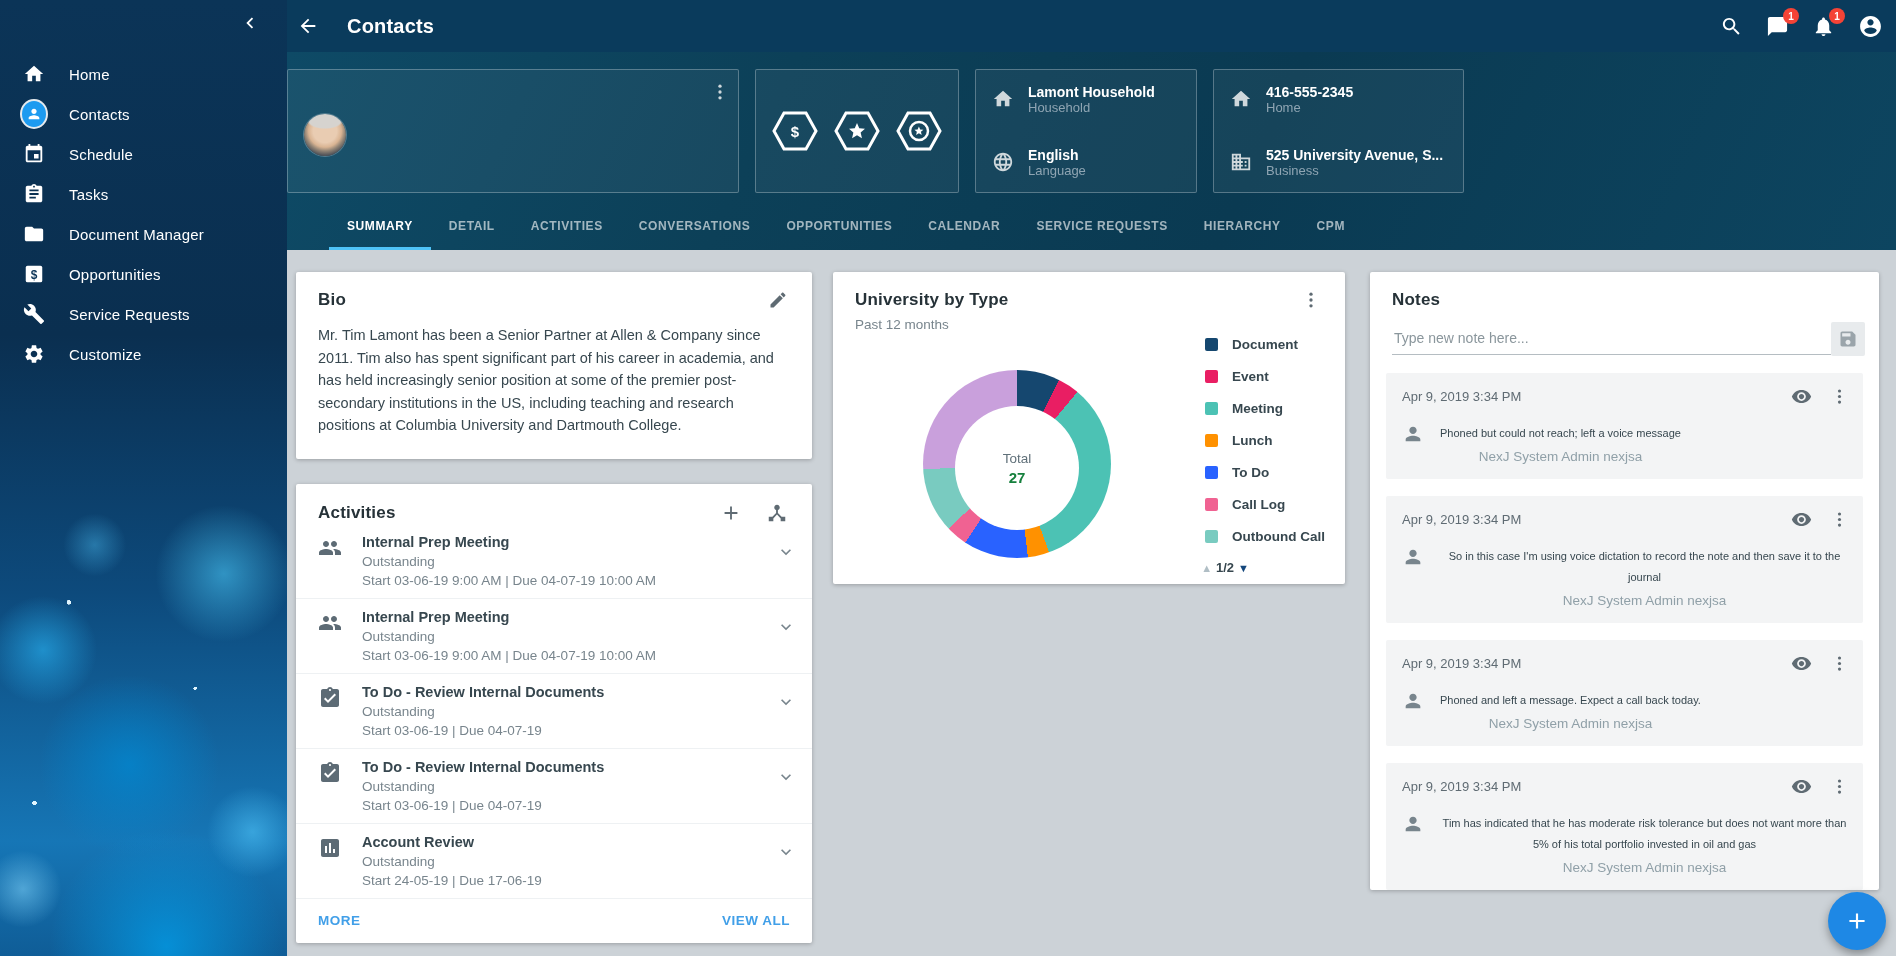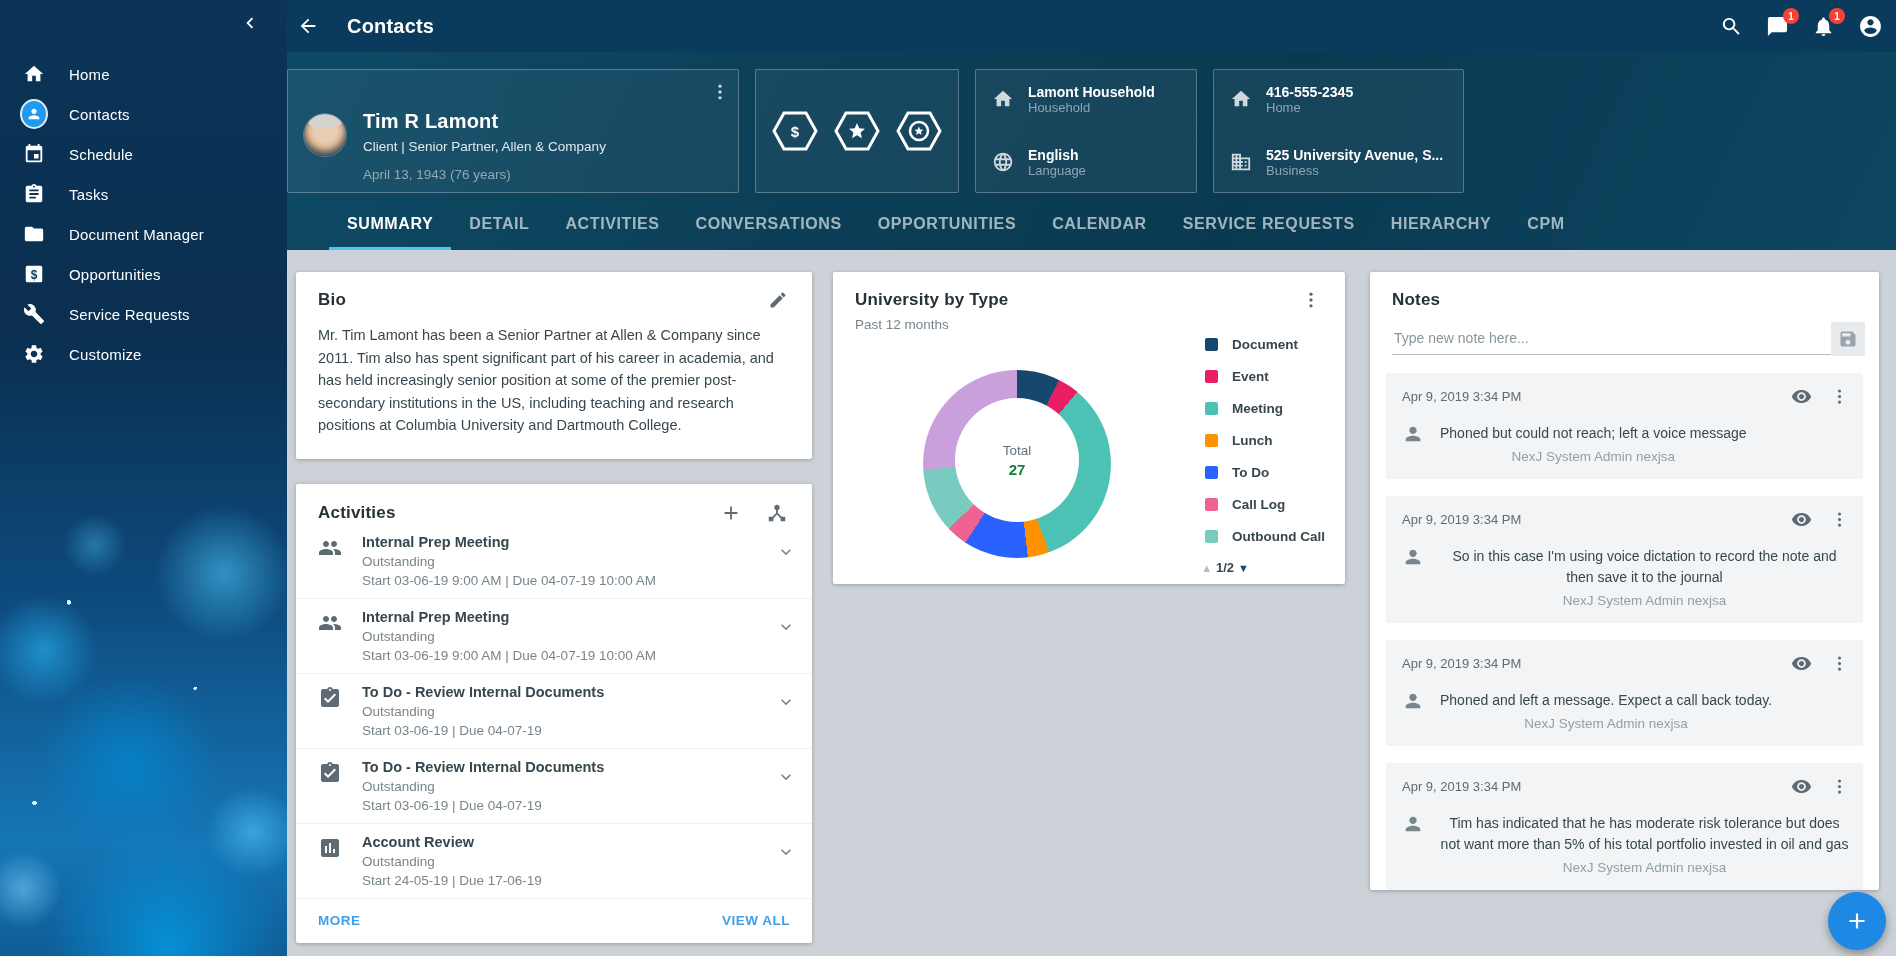--- a/index.html
+++ b/index.html
@@ -59,21 +59,21 @@
   .hcard.tiers{ width:204px; display:flex; align-items:center; justify-content:center; gap:14px; }
   .hex{ width:48px; height:42px; display:block; }
   .hcard.info{ width:222px; padding:14px 16px; display:flex; flex-direction:column; justify-content:space-between; }
   .hcard.info.wide{ width:251px; }
   .info-row{ display:flex; align-items:flex-start; }
   .info-ic{ width:22px; height:22px; color:#cfd8dc; margin-top:4px; }
   .info-txt{ margin-left:14px; }
   .info-value{ font-size:14px; font-weight:700; color:#fff; white-space:nowrap; overflow:hidden; text-overflow:ellipsis; max-width:180px; }
   .info-label{ font-size:13px; color:#8fa5b3; }
   .tabs{ position:absolute; left:42px; bottom:0; display:flex; }
-  .tab{ color:rgba(255,255,255,.62); font-size:16px; font-weight:700; letter-spacing:.6px; padding:15px 18px 17px; cursor:pointer; white-space:nowrap; }
+  .tab{ color:rgba(255,255,255,.62); font-size:12px; font-weight:700; letter-spacing:.6px; padding:15px 18px 17px; cursor:pointer; white-space:nowrap; }
   .tab.active{ color:#fff; box-shadow:inset 0 -3px 0 #4fc3f7; }
 
   
   .content{ position:absolute; left:287px; top:250px; right:0; bottom:0; background:#ccd2d7; overflow:hidden; }
   .col{ position:absolute; top:22px; }
   .col1{ left:9px;   width:516px; }
   .col2{ left:546px; width:512px; }
   .col3{ left:1083px; width:509px; }
   .card{ background:#fff; border-radius:2px; box-shadow:0 1px 4px rgba(0,0,0,.25); }
   .card-head{ display:flex; align-items:center; justify-content:space-between; padding:18px 24px 0 22px; }
@@ -93,21 +93,21 @@
   .act-title{ font-size:14.5px; font-weight:700; color:#37474f; }
   .act-sub{ font-size:13.5px; color:#78858d; margin-top:4px; }
   .chev{ color:#78858d; margin-top:8px; }
   .act-footer{ display:flex; justify-content:space-between; padding:14px 22px 15px; }
   .link-btn{ font-size:13.5px; font-weight:700; letter-spacing:.5px; color:#419fe8; }
 
   
   .chart-card{ height:312px; position:relative; }
   .chart-sub{ font-size:13.5px; color:#78858d; padding:7px 22px 0; }
   .donut{ position:absolute; left:90px; top:98px; width:188px; height:188px; border-radius:50%; }
-  .hole{ position:absolute; left:32px; top:28px; width:124px; height:124px; border-radius:50%; background:#fff; display:flex; flex-direction:column; align-items:center; justify-content:center; gap:3px; }
+  .hole{ position:absolute; left:32px; top:36px; width:124px; height:124px; border-radius:50%; background:#fff; display:flex; flex-direction:column; align-items:center; justify-content:center; gap:3px; }
   .hole .t1{ font-size:13.5px; color:#607079; }
   .hole .t2{ font-size:15px; color:#15803d; font-weight:700; }
   .legend{ position:absolute; right:20px; top:56px; }
   .legend-row{ display:flex; align-items:center; height:32px; }
   .dot{ width:13px; height:13px; border-radius:2px; flex:0 0 13px; }
   .legend-label{ margin-left:14px; font-size:13.5px; font-weight:700; color:#37474f; white-space:nowrap; }
   .pager{ position:absolute; top:288px; right:96px; display:flex; align-items:center; gap:4px; font-size:13px; color:#37474f; font-weight:700; }
   .pg-up{ color:#b0bec5; font-size:11px; cursor:pointer; }
   .pg-down{ color:#14477c; font-size:11px; cursor:pointer; }
 
@@ -117,21 +117,21 @@
   .note-input{ flex:1; border:0; outline:0; border-bottom:1px solid #b5bdc2; font-size:14px; padding:8px 2px; color:#37474f; background:transparent; font-family:inherit; }
   .note-input::placeholder{ color:#8a969c; }
   .save-btn{ width:34px; height:34px; background:#e8ebed; display:flex; align-items:center; justify-content:center; color:#9aa4aa; border-radius:2px; }
   .note{ margin:17px 16px 0; background:#f3f4f5; border-radius:2px; padding:13px 14px 15px 16px;text-align:center; }
   .note-head{ display:flex; align-items:center; }
   .note-time{ font-size:13px; color:#5f6b73; }
   .note-actions{ margin-left:auto; display:flex; align-items:center; gap:18px; color:#5f6b73; }
   .note-body{ display:flex; margin-top:16px; }
   .note-person{ width:22px; height:22px; color:#78858d; flex:0 0 22px; }
   .note-main{ margin-left:16px; }
-  .note-text{ font-size:14px; color:#37474f; line-height:21px; }
+  .note-text{ font-size:11px; color:#37474f; line-height:21px; }
   .note-author{ font-size:13.5px; color:#90a0a8; margin-top:5px; }
 
   .fab{ position:absolute; right:10px; bottom:6px; width:58px; height:58px; border-radius:50%; background:#1e88e5; color:#fff; display:flex; align-items:center; justify-content:center; box-shadow:0 4px 10px rgba(0,0,0,.35); z-index:20; }
 </style>
 </head>
 <body>
 
 <aside class="sidebar">
   <button class="collapse">
     <svg class="ic" width="22" height="22" viewBox="0 0 24 24" fill="currentColor">
@@ -240,25 +240,20 @@
         </svg>
     </button>
   </div>
 </header>
 
 <section class="banner">
   <div class="cards">
 
     <div class="hcard profile">
       <div class="avatar"></div>
-      <div class="profile-info">
-        <div class="profile-name">Tim R Lamont</div>
-        <div class="profile-role">Client | Senior Partner, Allen &amp; Company</div>
-        <div class="profile-birth">April 13, 1943 (76 years)</div>
-      </div>
       <button class="kebab">
         <svg class="ic" width="20" height="20" viewBox="0 0 24 24" fill="currentColor">
             <circle cx="12" cy="5" r="2"></circle>
             <circle cx="12" cy="12" r="2"></circle>
             <circle cx="12" cy="19" r="2"></circle>
           </svg>
       </button>
     </div>
 
     <div class="hcard tiers">

